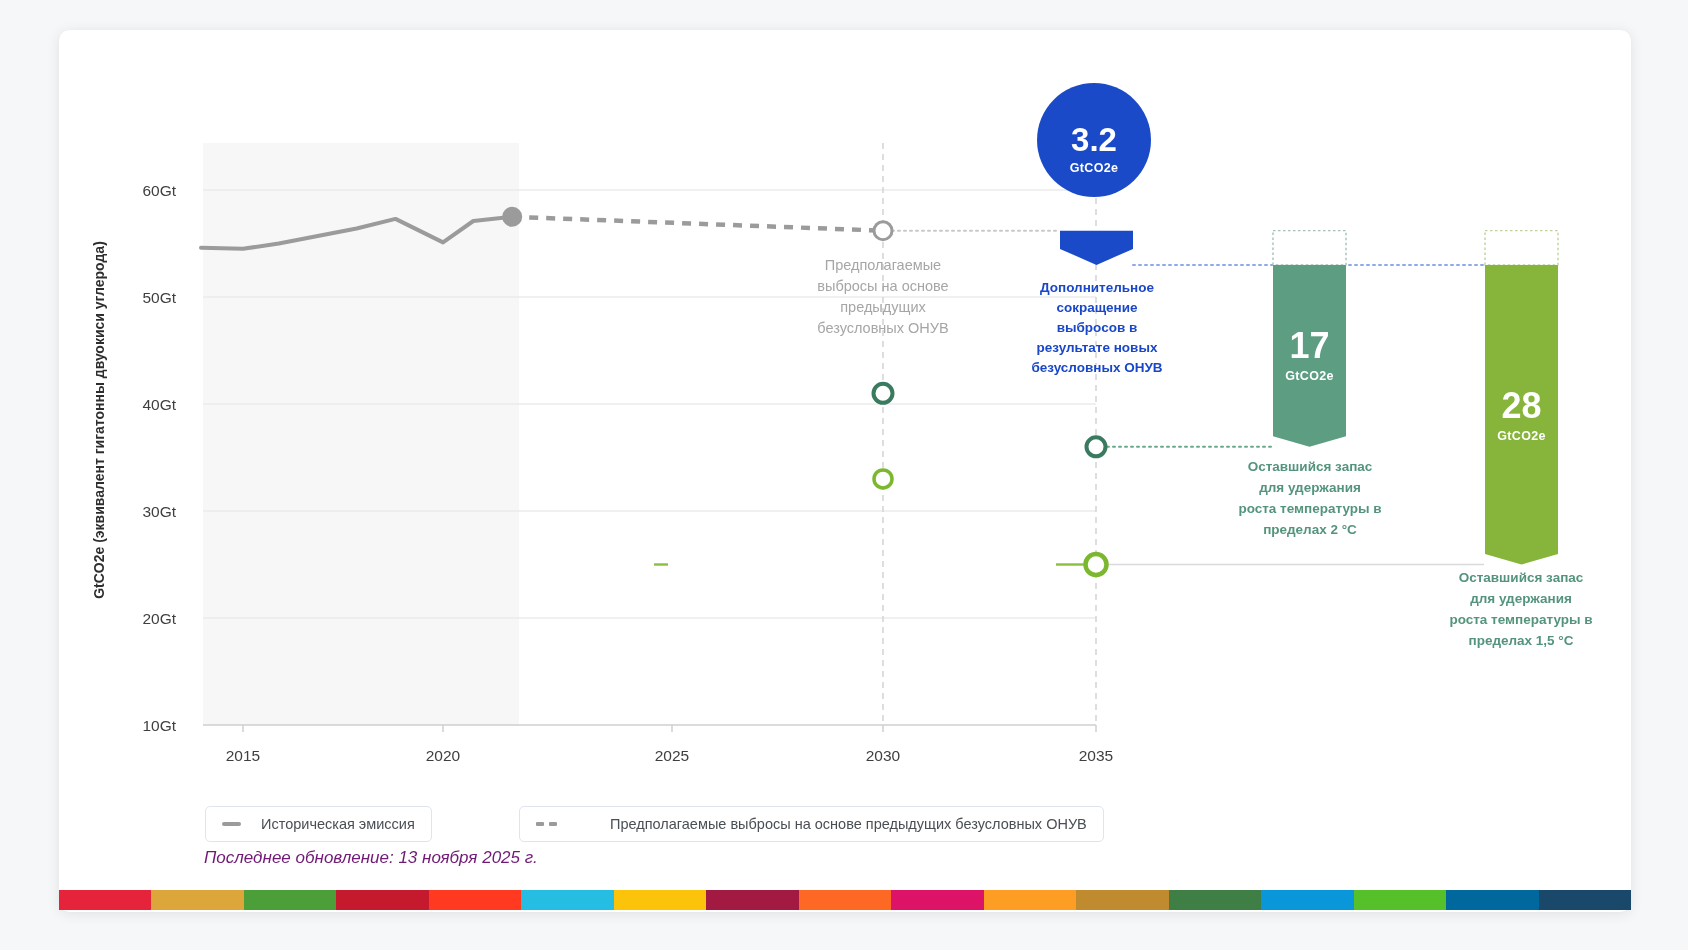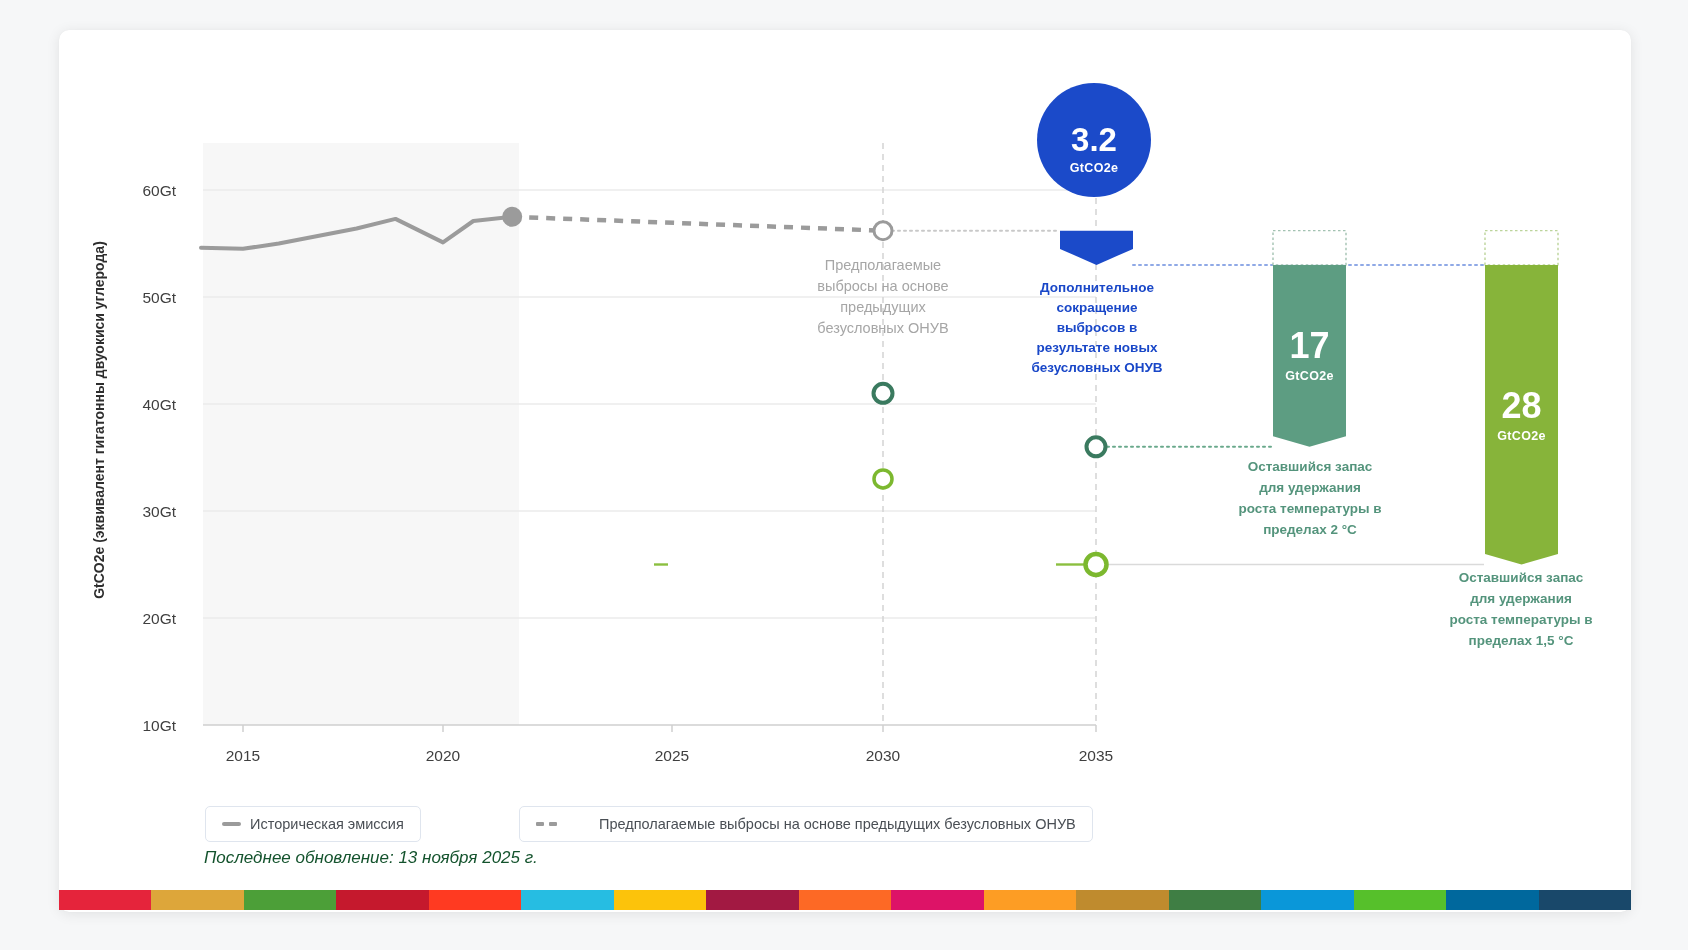--- a/index.html
+++ b/index.html
@@ -14,28 +14,28 @@
     position:absolute;left:59px;top:30px;width:1572px;height:882px;
     background:#ffffff;border-radius:10px;
     box-shadow:0 2px 14px rgba(0,0,0,0.09), 0 0 1px rgba(0,0,0,0.06);
   }
   #chart-layer{position:absolute;left:0;top:0;width:1688px;height:950px;pointer-events:none;}
   #chart-layer svg{display:block;}
   .legend{
     position:absolute;top:806px;height:36px;
     background:#fff;border:1.5px solid #dfe5ee;border-radius:5px;
     display:flex;align-items:center;padding:0 16px;box-sizing:border-box;
-    font-size:14.5px;color:#4a4f55;
+    font-size:14.5px;color:#4a4f55;gap:11px;
   }
   .legend-solid-swatch{width:19px;height:4px;background:#9b9b9b;border-radius:2px;margin-right:9px;flex:0 0 auto;}
   .legend-dash-swatch{display:flex;gap:5px;margin-right:42px;flex:0 0 auto;}
   .legend-dash-swatch i{display:block;width:8px;height:4px;background:#9b9b9b;border-radius:1px;}
   .footer-note{
     position:absolute;left:204px;top:848px;
-    font-size:17px;font-style:italic;color:#14532d;
+    font-size:17px;font-style:italic;color:#701a75;
   }
   .sdg-strip{
     position:absolute;left:59px;top:890px;width:1572px;height:20px;
     display:flex;
   }
   .sdg-strip span{flex:1 1 0;}
 </style>
 </head>
 <body>
 

